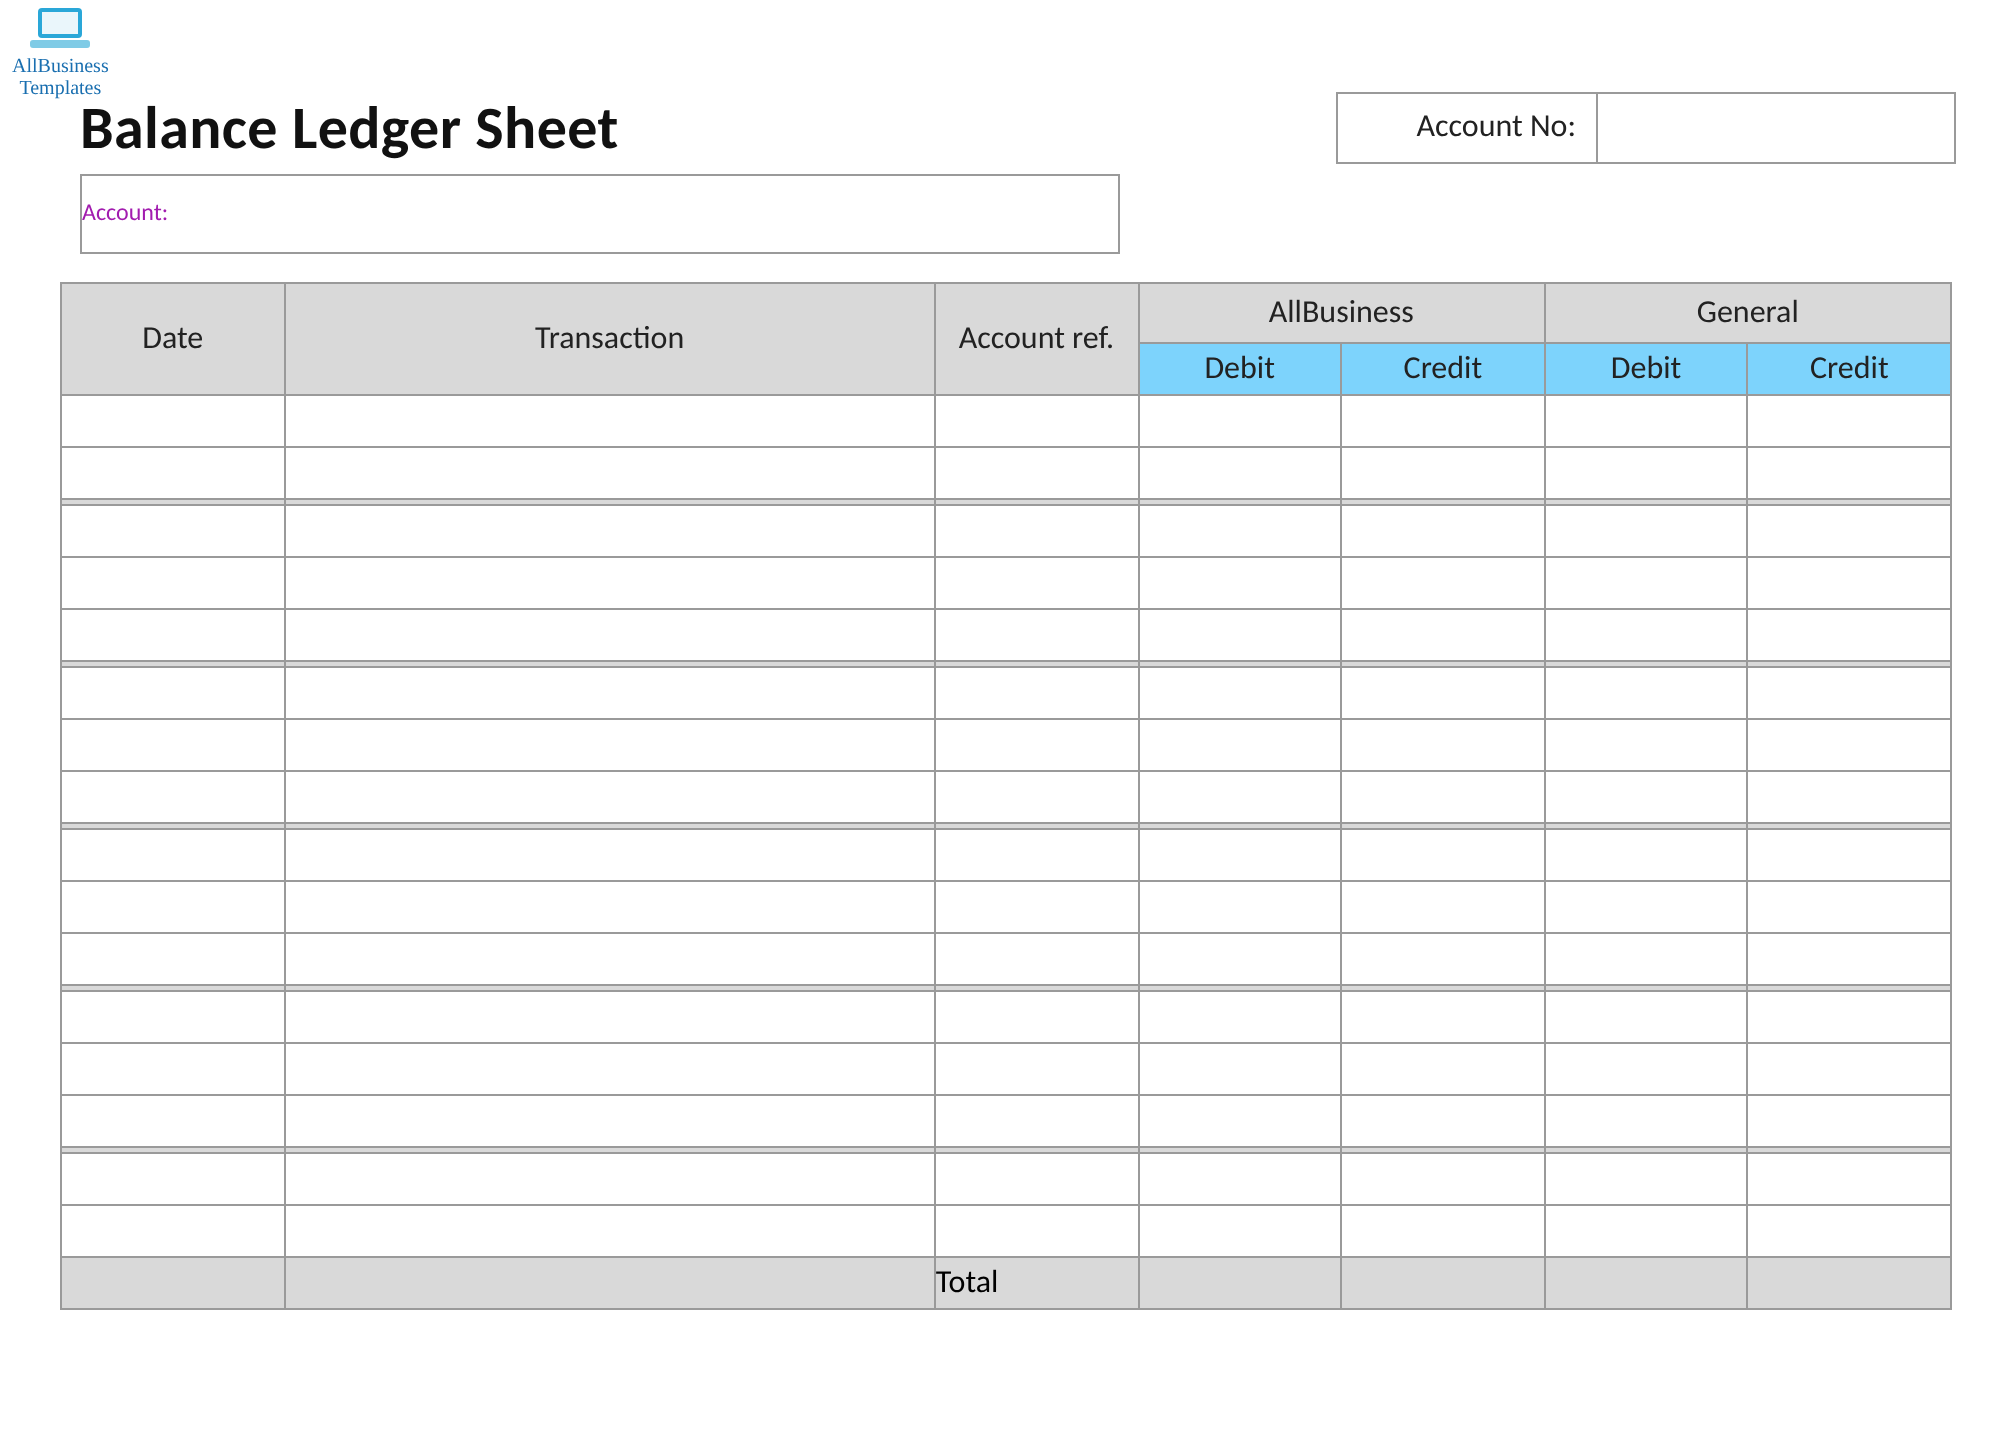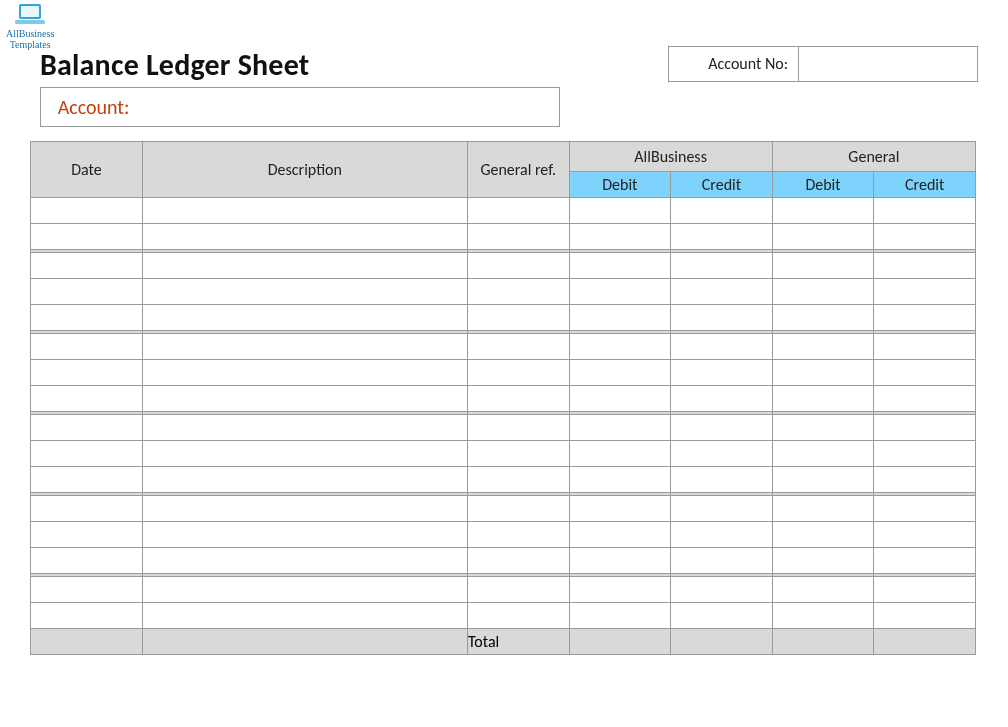--- a/index.html
+++ b/index.html
@@ -64,23 +64,23 @@
   }
   .account-box {
     border: 1px solid #9a9a9a;
     width: 520px;
     height: 40px;
     display: flex;
     align-items: center;
   }
   .account-label {
     width: 105px;
-    text-align: center;
-    font-size: 20px;
-    color: #c2410c;
+    text-align: left;
+    font-size: 12px;
+    color: #a21caf;
   }
 
   .ledger-wrap {
     padding: 14px 32px 0 30px;
   }
 
   table.ledger {
     border-collapse: collapse;
     width: 100%;
     table-layout: fixed;
@@ -162,22 +162,22 @@
         <col class="c-desc">
         <col class="c-jref">
       <col class="c-amt">
         <col class="c-amt">
         <col class="c-amt">
         <col class="c-amt">
     </colgroup>
     <thead>
       <tr>
         <th rowspan="2">Date</th>
-        <th rowspan="2">Description</th>
-        <th rowspan="2">General ref.</th>
+        <th rowspan="2">Transaction</th>
+        <th rowspan="2">Account ref.</th>
         <th colspan="2">AllBusiness</th>
         <th colspan="2">General</th>
       </tr>
       <tr class="sub">
         <th>Debit</th>
         <th>Credit</th>
         <th>Debit</th>
         <th>Credit</th>
       </tr>
     </thead>

